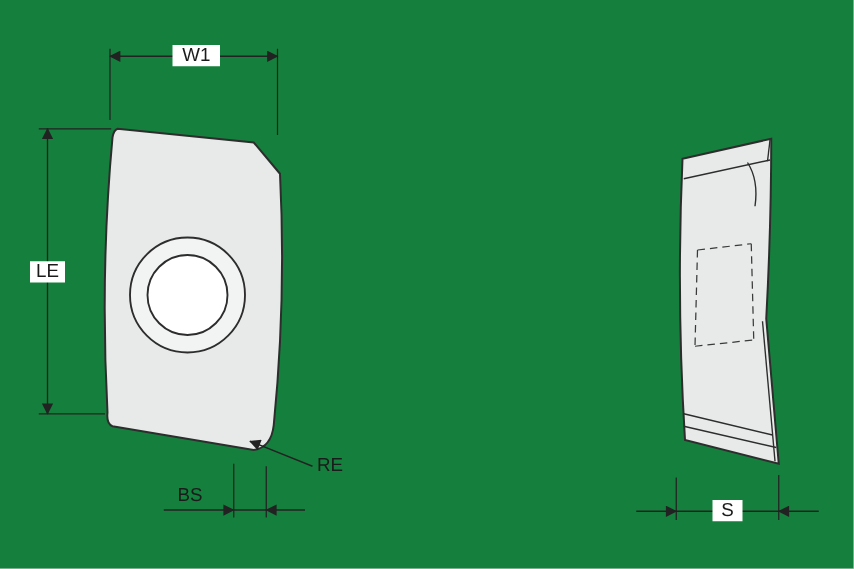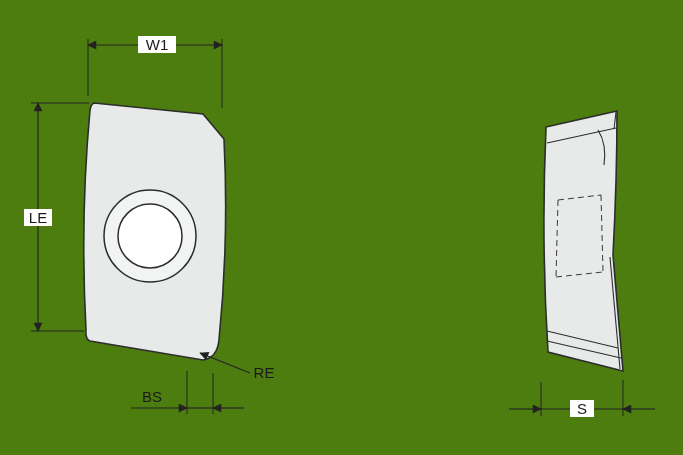--- a/index.html
+++ b/index.html
@@ -1,16 +1,16 @@
 <!DOCTYPE html>
 <html><head>
 <meta charset="utf-8">
 <style>
   html,body{margin:0;padding:0;background:#ffffff;}
-  .canvas{position:relative;width:683px;height:455px;background:#4d7c0f;overflow:hidden;}
+  .canvas{position:relative;width:683px;height:455px;background:#15803d;overflow:hidden;}
   svg{display:block;}
   .dim-text{font-family:"Liberation Sans","DejaVu Sans",sans-serif;font-size:15px;fill:#1b1b1b;}
   .dim-line{stroke:#222222;stroke-width:1.1;fill:none;}
   .ext-line{stroke:#222222;stroke-width:1;fill:none;}
   .outline{stroke:#2d2d2d;stroke-width:1.6;}
   .inner-line{stroke:#2d2d2d;stroke-width:1.1;fill:none;}
   .hidden-line{stroke:#3a3a3a;stroke-width:1;fill:none;stroke-dasharray:6 4;}
   .label-bg{fill:#ffffff;}
 </style>
 </head>

